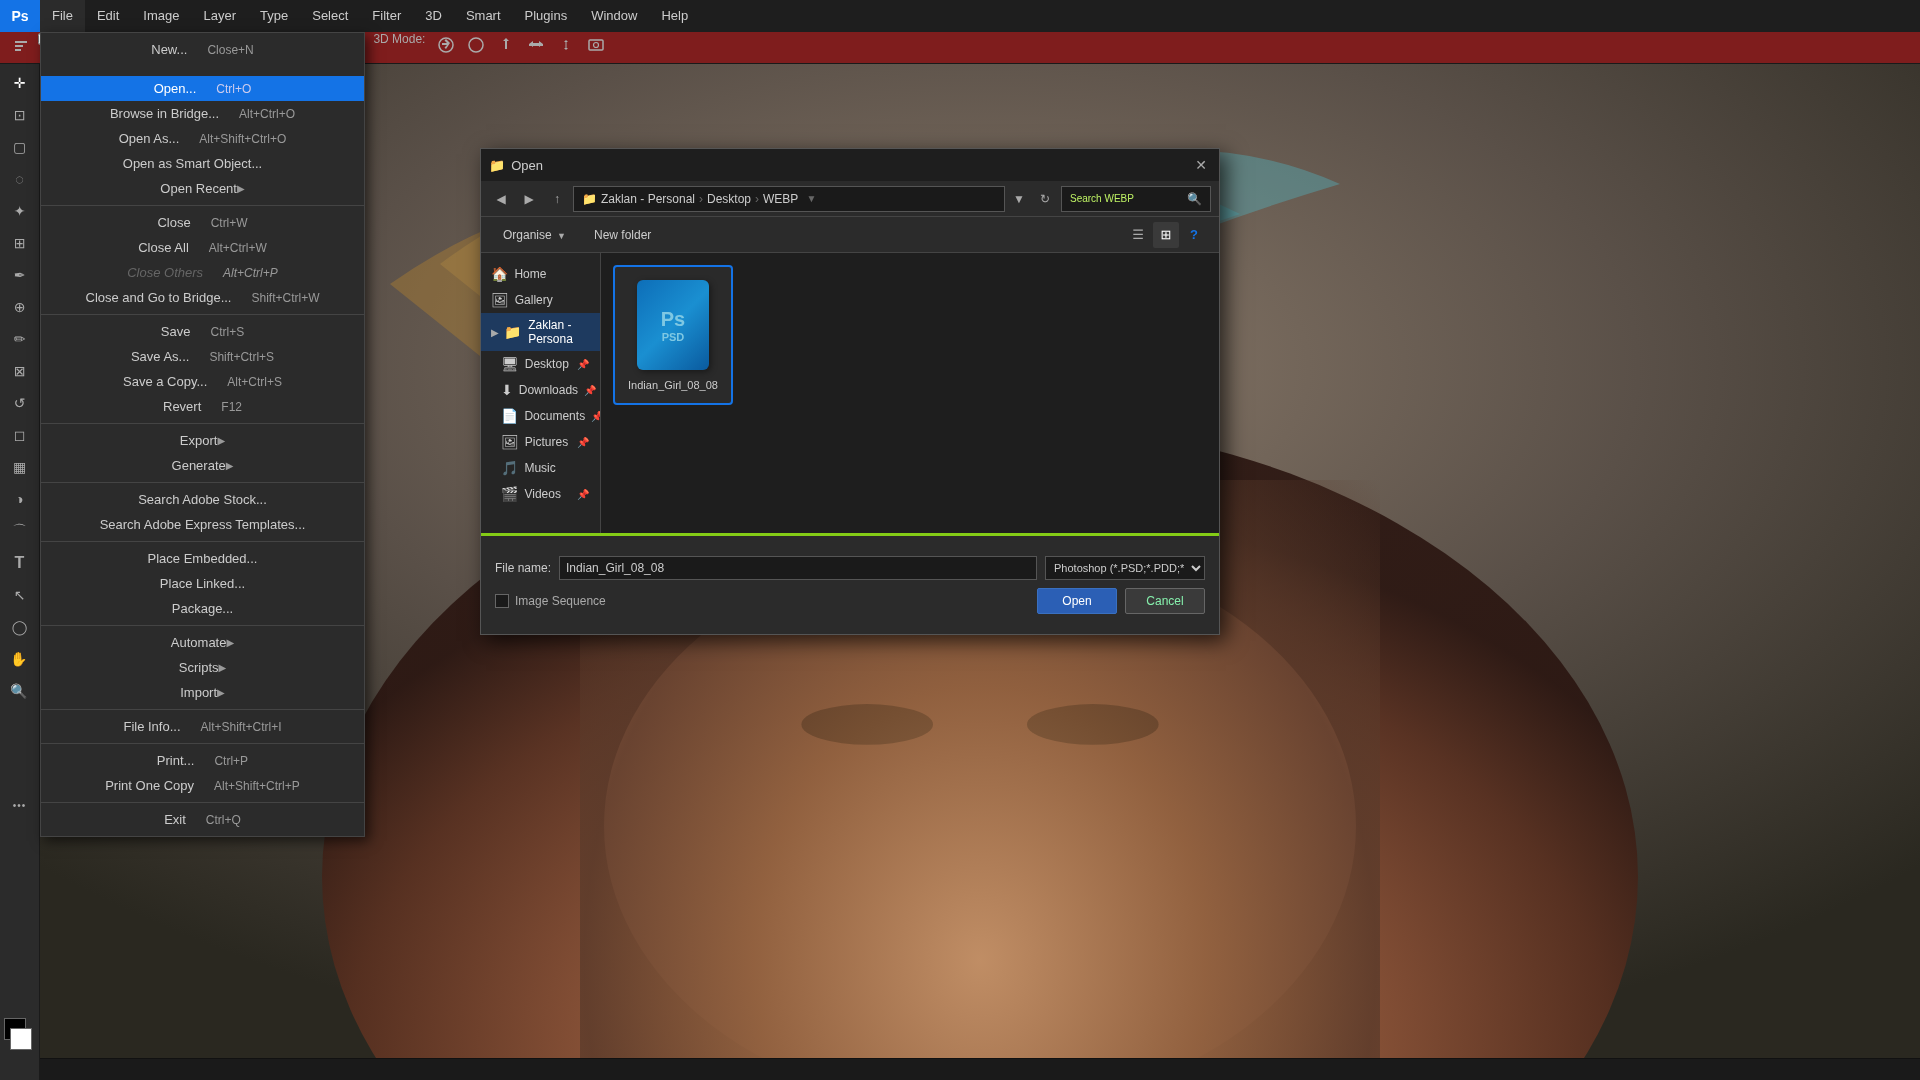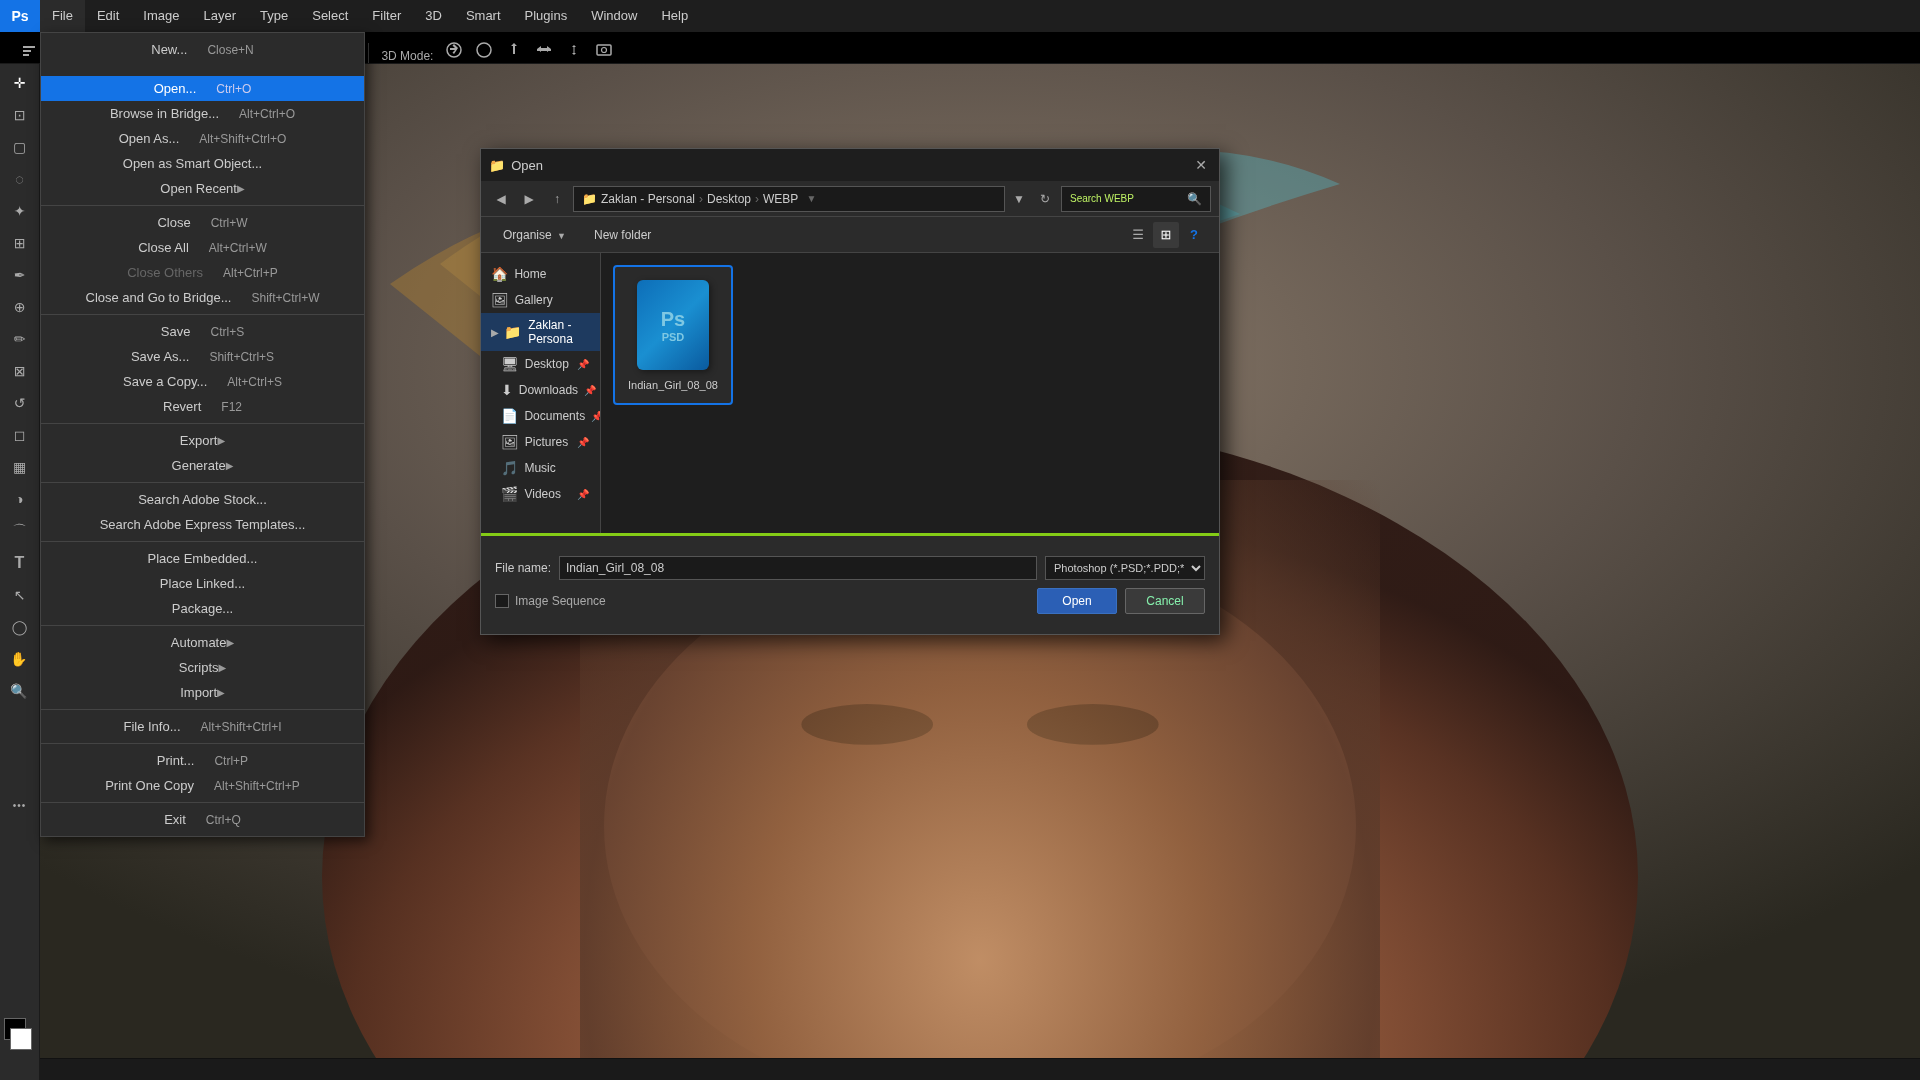--- a/index.html
+++ b/index.html
@@ -47,25 +47,25 @@
     .menu-bar-item:hover, .menu-bar-item.active {
       background: #3c3c3c;
     }
     .menu-bar-item.active {
       background: #2b2b2b;
     }
 
     
     .toolbar {
       height: 32px;
-      background: #000000;
+      background: #7f1d1d;
       border-bottom: 1px solid #1a1a1a;
       display: flex;
-      align-items: flex-end;
-      padding: 0 16px;
+      align-items: flex-start;
+      padding: 0 8px;
       gap: 4px;
       position: relative;
       z-index: 100;
     }
     .toolbar-btn {
       width: 26px;
       height: 26px;
       display: flex;
       align-items: center;
       justify-content: center;
@@ -173,20 +173,21 @@
       white-space: nowrap;
     }
     .menu-item.highlighted {
       background: #1473e6;
       color: white;
       margin-top: 14px;
     }
     .menu-item.disabled {
       color: #666;
       cursor: default;
+      font-style: italic;
     }
     .menu-item-label { font-size: 13px; }
     .menu-item-shortcut { font-size: 12px; color: #999; margin-left: 20px; }
     .menu-item.highlighted .menu-item-shortcut { color: #cce; }
     .menu-item-arrow { font-size: 10px; color: #999; }
     .menu-separator {
       height: 1px;
       background: #444;
       margin: 4px 0;
     }

